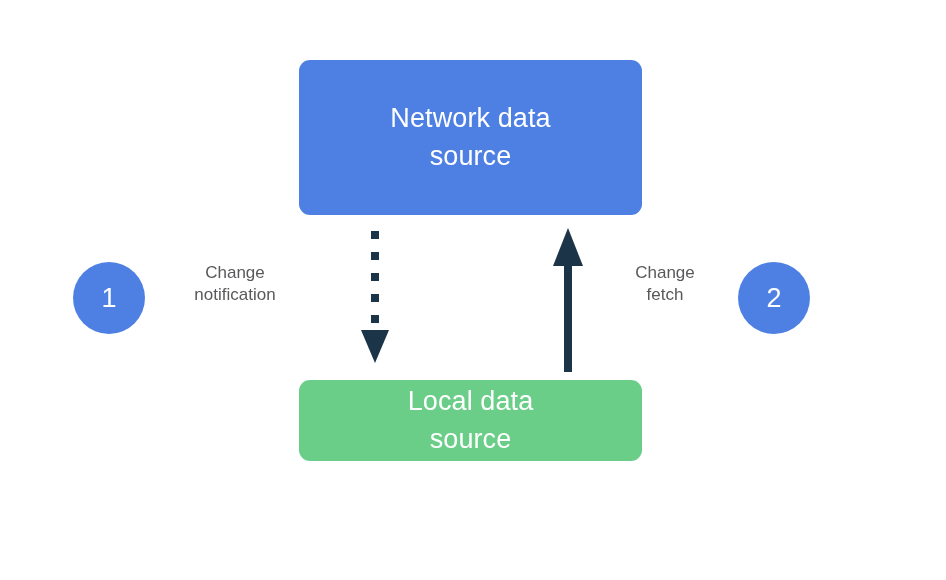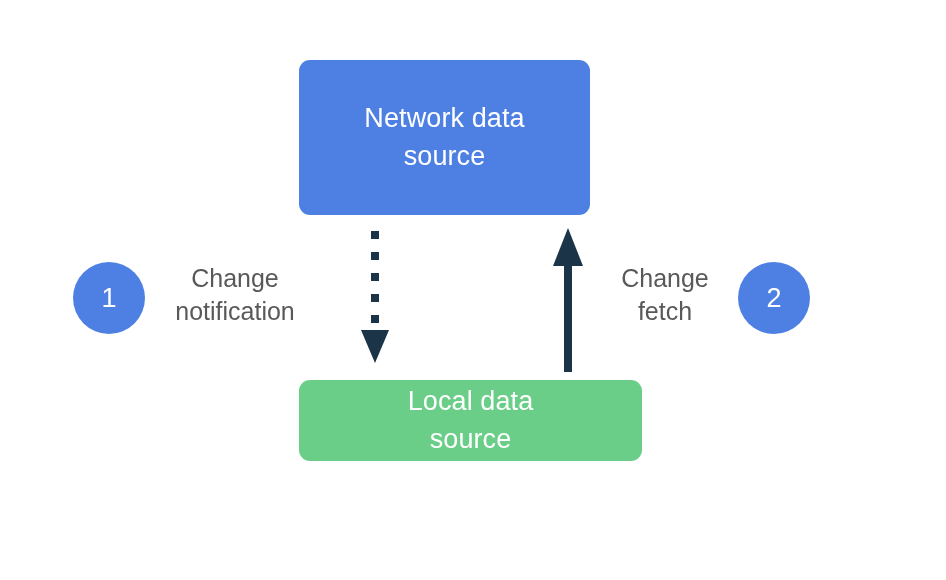--- a/index.html
+++ b/index.html
@@ -32,21 +32,21 @@
     font-size: 27px;
     line-height: 1.38;
     font-weight: 400;
     letter-spacing: 0.1px;
     box-sizing: border-box;
     padding: 0 14px;
   }
   #node-network {
     left: 299px;
     top: 60px;
-    width: 291px;
+    width: 343px;
     height: 155px;
     background: #4e80e4;
   }
   #node-local {
     left: 299px;
     top: 380px;
     width: 343px;
     height: 81px;
     background: #6ace88;
   }
@@ -87,21 +87,21 @@
     font-size: 27px;
     line-height: 1;
   }
   #badge-1 { left: 73px; top: 262px; }
   #badge-2 { left: 738px; top: 262px; }
 
   
   .caption {
     position: absolute;
     color: #58595b;
-    font-size: 25px;
+    font-size: 17px;
     line-height: 1.32;
     text-align: center;
     white-space: pre-line;
   }
   #caption-notification {
     left: 155px;
     top: 262px;
     width: 160px;
   }
   #caption-fetch {

